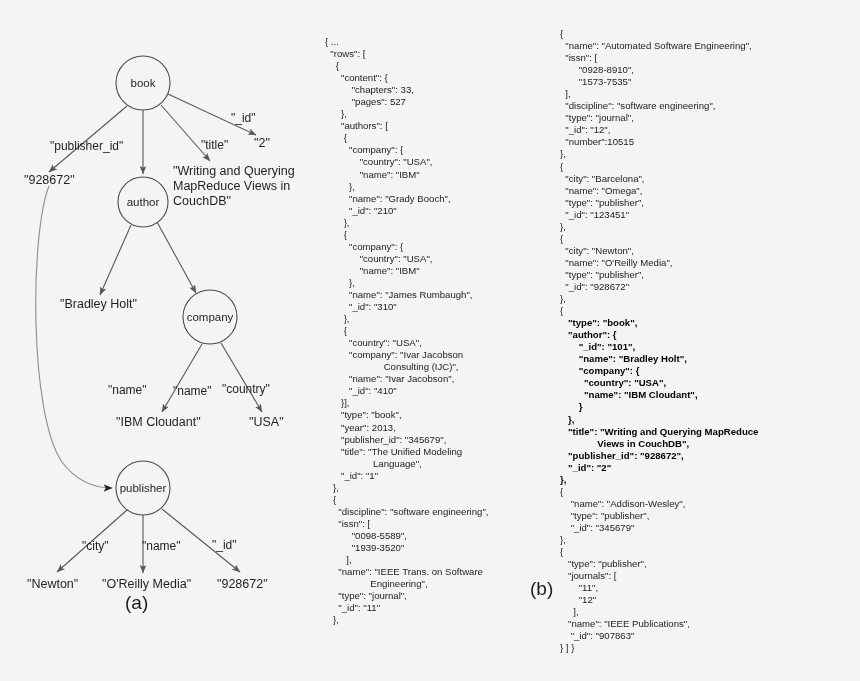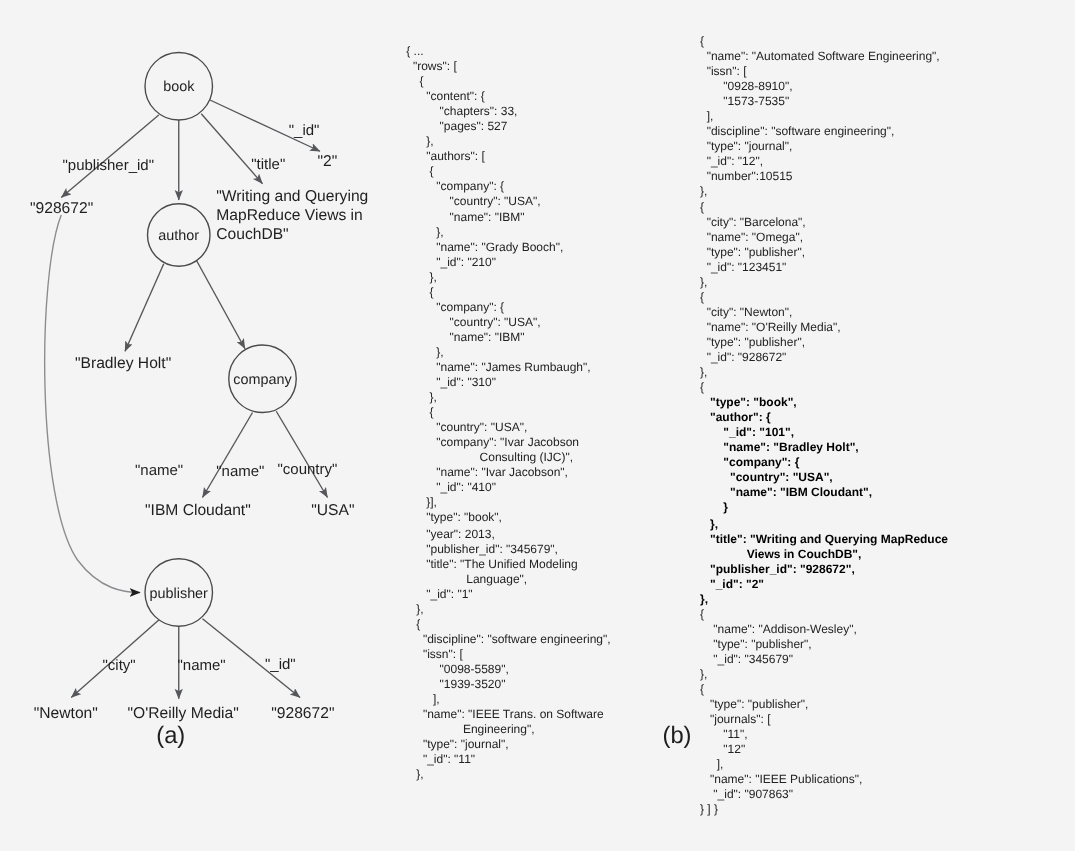--- a/index.html
+++ b/index.html
@@ -19,21 +19,21 @@
     position: absolute;
     left: 0; top: 0;
     width: 860px;
     height: 681px;
     background: #f4f4f4;
   }
 
   
   #panel-a {
     position: absolute;
-    left: 0; top: 0;
+    left: 0; top: 14px;
     width: 320px;
     height: 620px;
   }
   #graph-svg {
     position: absolute;
     left: 0; top: 0;
   }
   .node-circle {
     fill: #f4f4f4;
     stroke: #4a4a4a;

